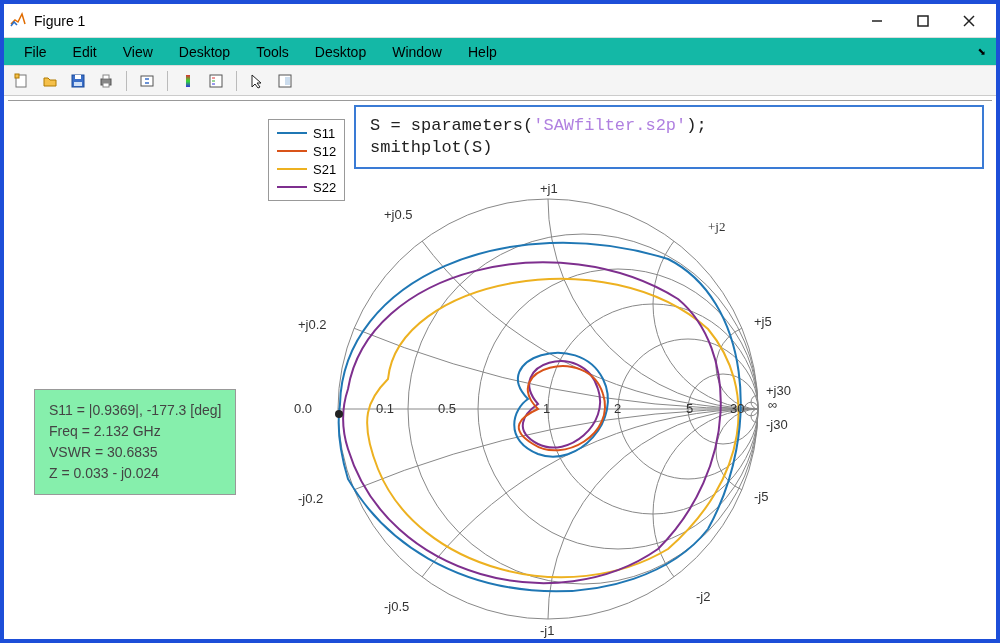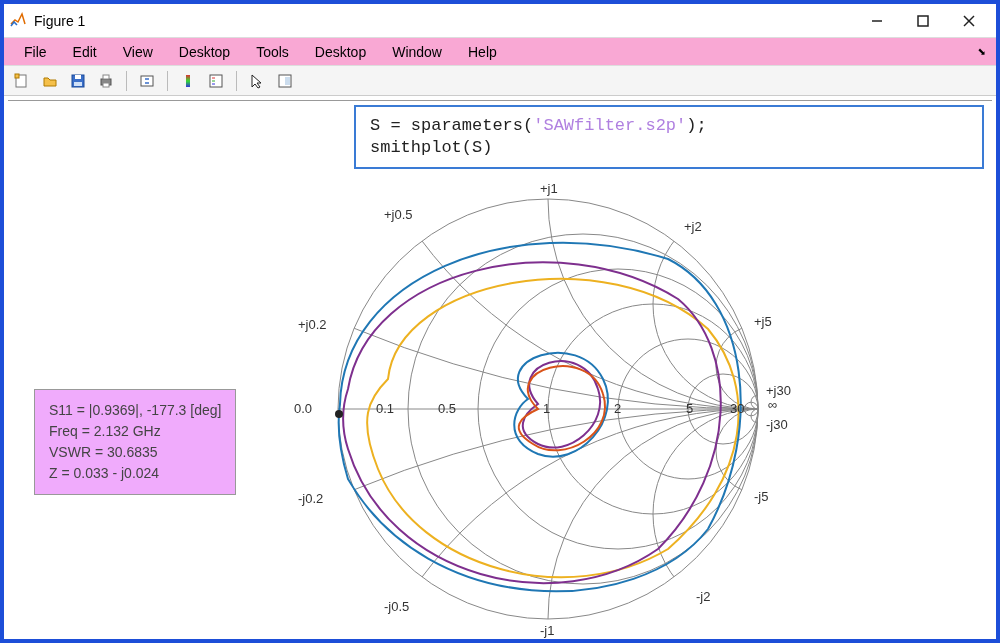--- a/index.html
+++ b/index.html
@@ -47,21 +47,21 @@
     align-items: center;
     justify-content: center;
     font-size: 14px;
   }
   .menubar {
     height: 28px;
     display: flex;
     align-items: center;
     gap: 2px;
     padding: 0 8px;
-    background: #f9a8d4;
+    background: #14b8a6;
     border-bottom: 1px solid #ddd;
     position: relative;
   }
   .menuitem {
     padding: 2px 12px;
     cursor: default;
     font-size: 14px;
   }
   .menu-dropdown-marker {
     position: absolute;
@@ -130,21 +130,21 @@
     line-height: 1.3;
     color: #222;
     white-space: pre;
   }
   .code-str { color: #b080e0; }
   .data-tip {
     position: absolute;
     top: 288px;
     left: 26px;
     border: 1px solid #999;
-    background: #f0abfc;
+    background: #86efac;
     padding: 10px 14px;
     font-size: 14px;
     line-height: 1.5;
     color: #444;
   }
   .smith {
     position: absolute;
     top: 78px;
     left: 260px;
   }
@@ -260,20 +260,38 @@
     <div class="tool-btn">
       <svg width="16" height="16">
           <rect x="2" y="2" width="12" height="12" fill="#fff" stroke="#555"></rect>
           <rect x="8" y="4" width="5" height="8" fill="#cde"></rect>
         </svg>
     </div>
   </div>
 
   <div class="plot-area">
 
+    <div class="legend">
+      <div class="legend-row">
+        <span class="legend-line" style="background:#1f77b4"></span>
+        <span>S11</span>
+      </div>
+      <div class="legend-row">
+        <span class="legend-line" style="background:#d95319"></span>
+        <span>S12</span>
+      </div>
+      <div class="legend-row">
+        <span class="legend-line" style="background:#edb120"></span>
+        <span>S21</span>
+      </div>
+      <div class="legend-row">
+        <span class="legend-line" style="background:#7e2f8e"></span>
+        <span>S22</span>
+      </div>
+    </div>
 
     <div class="code-box"><span>S = sparameters(</span><span class="code-str">'SAWfilter.s2p'</span><span>);</span>
 <span>smithplot(S)</span></div>
 
     <div class="data-tip">
       <div>S11 = |0.9369|, -177.3 [deg]</div>
       <div>Freq = 2.132 GHz</div>
       <div>VSWR = 30.6835</div>
       <div>Z = 0.033 - j0.024</div>
     </div>
@@ -350,21 +368,21 @@
       <span class="axis-label" style="left:170px; top:222px;">0.5</span>
       <span class="axis-label" style="left:275px; top:222px;">1</span>
       <span class="axis-label" style="left:346px; top:222px;">2</span>
       <span class="axis-label" style="left:418px; top:222px;">5</span>
       <span class="axis-label" style="left:462px; top:222px;">30</span>
       <span class="axis-label" style="left:500px; top:218px;">∞</span>
 
       <span class="axis-label" style="left:30px; top:138px;">+j0.2</span>
       <span class="axis-label" style="left:116px; top:28px;">+j0.5</span>
       <span class="axis-label" style="left:272px; top:2px;">+j1</span>
-      <span class="axis-label" style="left:416px; top:40px;">+j2</span>
+      <span class="axis-label" style="left:440px; top:40px;font-family:Liberation Serif, serif;">+j2</span>
       <span class="axis-label" style="left:486px; top:135px;">+j5</span>
       <span class="axis-label" style="left:498px; top:204px;">+j30</span>
 
       <span class="axis-label" style="left:30px; top:312px;">-j0.2</span>
       <span class="axis-label" style="left:116px; top:420px;">-j0.5</span>
       <span class="axis-label" style="left:272px; top:444px;">-j1</span>
       <span class="axis-label" style="left:428px; top:410px;">-j2</span>
       <span class="axis-label" style="left:486px; top:310px;">-j5</span>
       <span class="axis-label" style="left:498px; top:238px;">-j30</span>
     </div>

